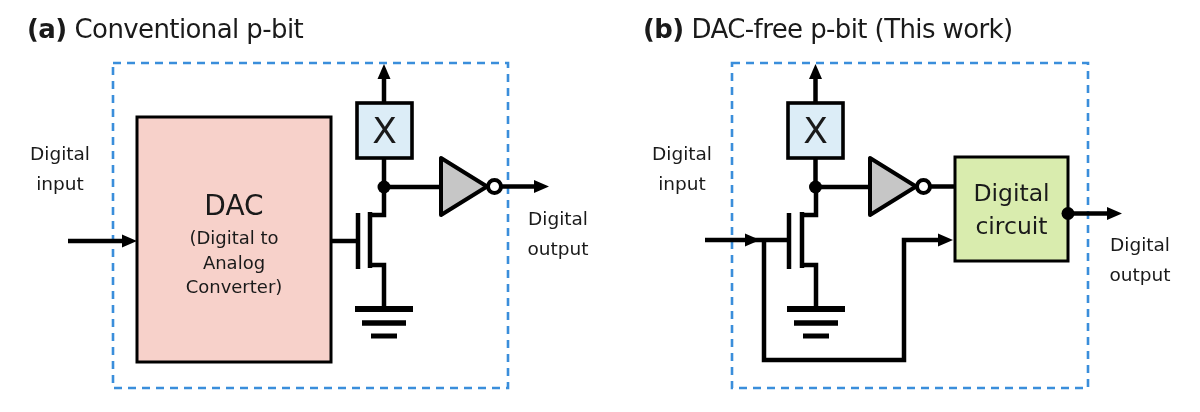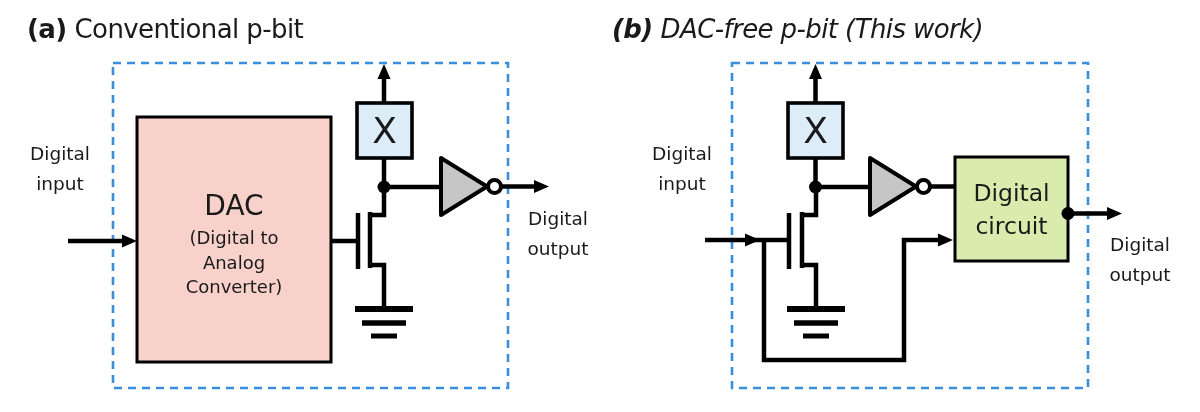--- a/index.html
+++ b/index.html
@@ -17,21 +17,21 @@
     font-family:"DejaVu Sans","Liberation Sans",sans-serif;color:var(--text);
     overflow:hidden;
     text-align:right;
   }
   .panel-title{
     position:absolute;top:12px;font-size:26px;line-height:34px;
     letter-spacing:-0.6px;color:var(--text);white-space:nowrap;
   }
   .panel-title .prefix{font-weight:bold;margin-right:8px;}
   #title-a{left:27px;}
-  #title-b{left:612px;font-style:italic;}
+  #title-b{left:643px;}
   svg{position:absolute;left:0;top:0;}
   .wire{stroke:var(--wire);stroke-width:4.5;fill:none;}
   .arrowhead{fill:var(--wire);stroke:none;}
   .dashed-rect{fill:none;stroke:var(--dashed-box);stroke-width:2.6;stroke-dasharray:8 6;}
   .dac-rect{fill:var(--dac-fill);stroke:var(--wire);stroke-width:3;}
   .mtj-rect{fill:var(--mtj-fill);stroke:var(--wire);stroke-width:3.6;}
   .circuit-rect{fill:var(--digital-circuit-fill);stroke:var(--wire);stroke-width:3;}
   .inv-tri{fill:var(--inverter-fill);stroke:var(--wire);stroke-width:4;stroke-linejoin:round;}
   .inv-bubble{fill:#ffffff;stroke:var(--wire);stroke-width:4;}
   .node{fill:var(--wire);stroke:none;}

